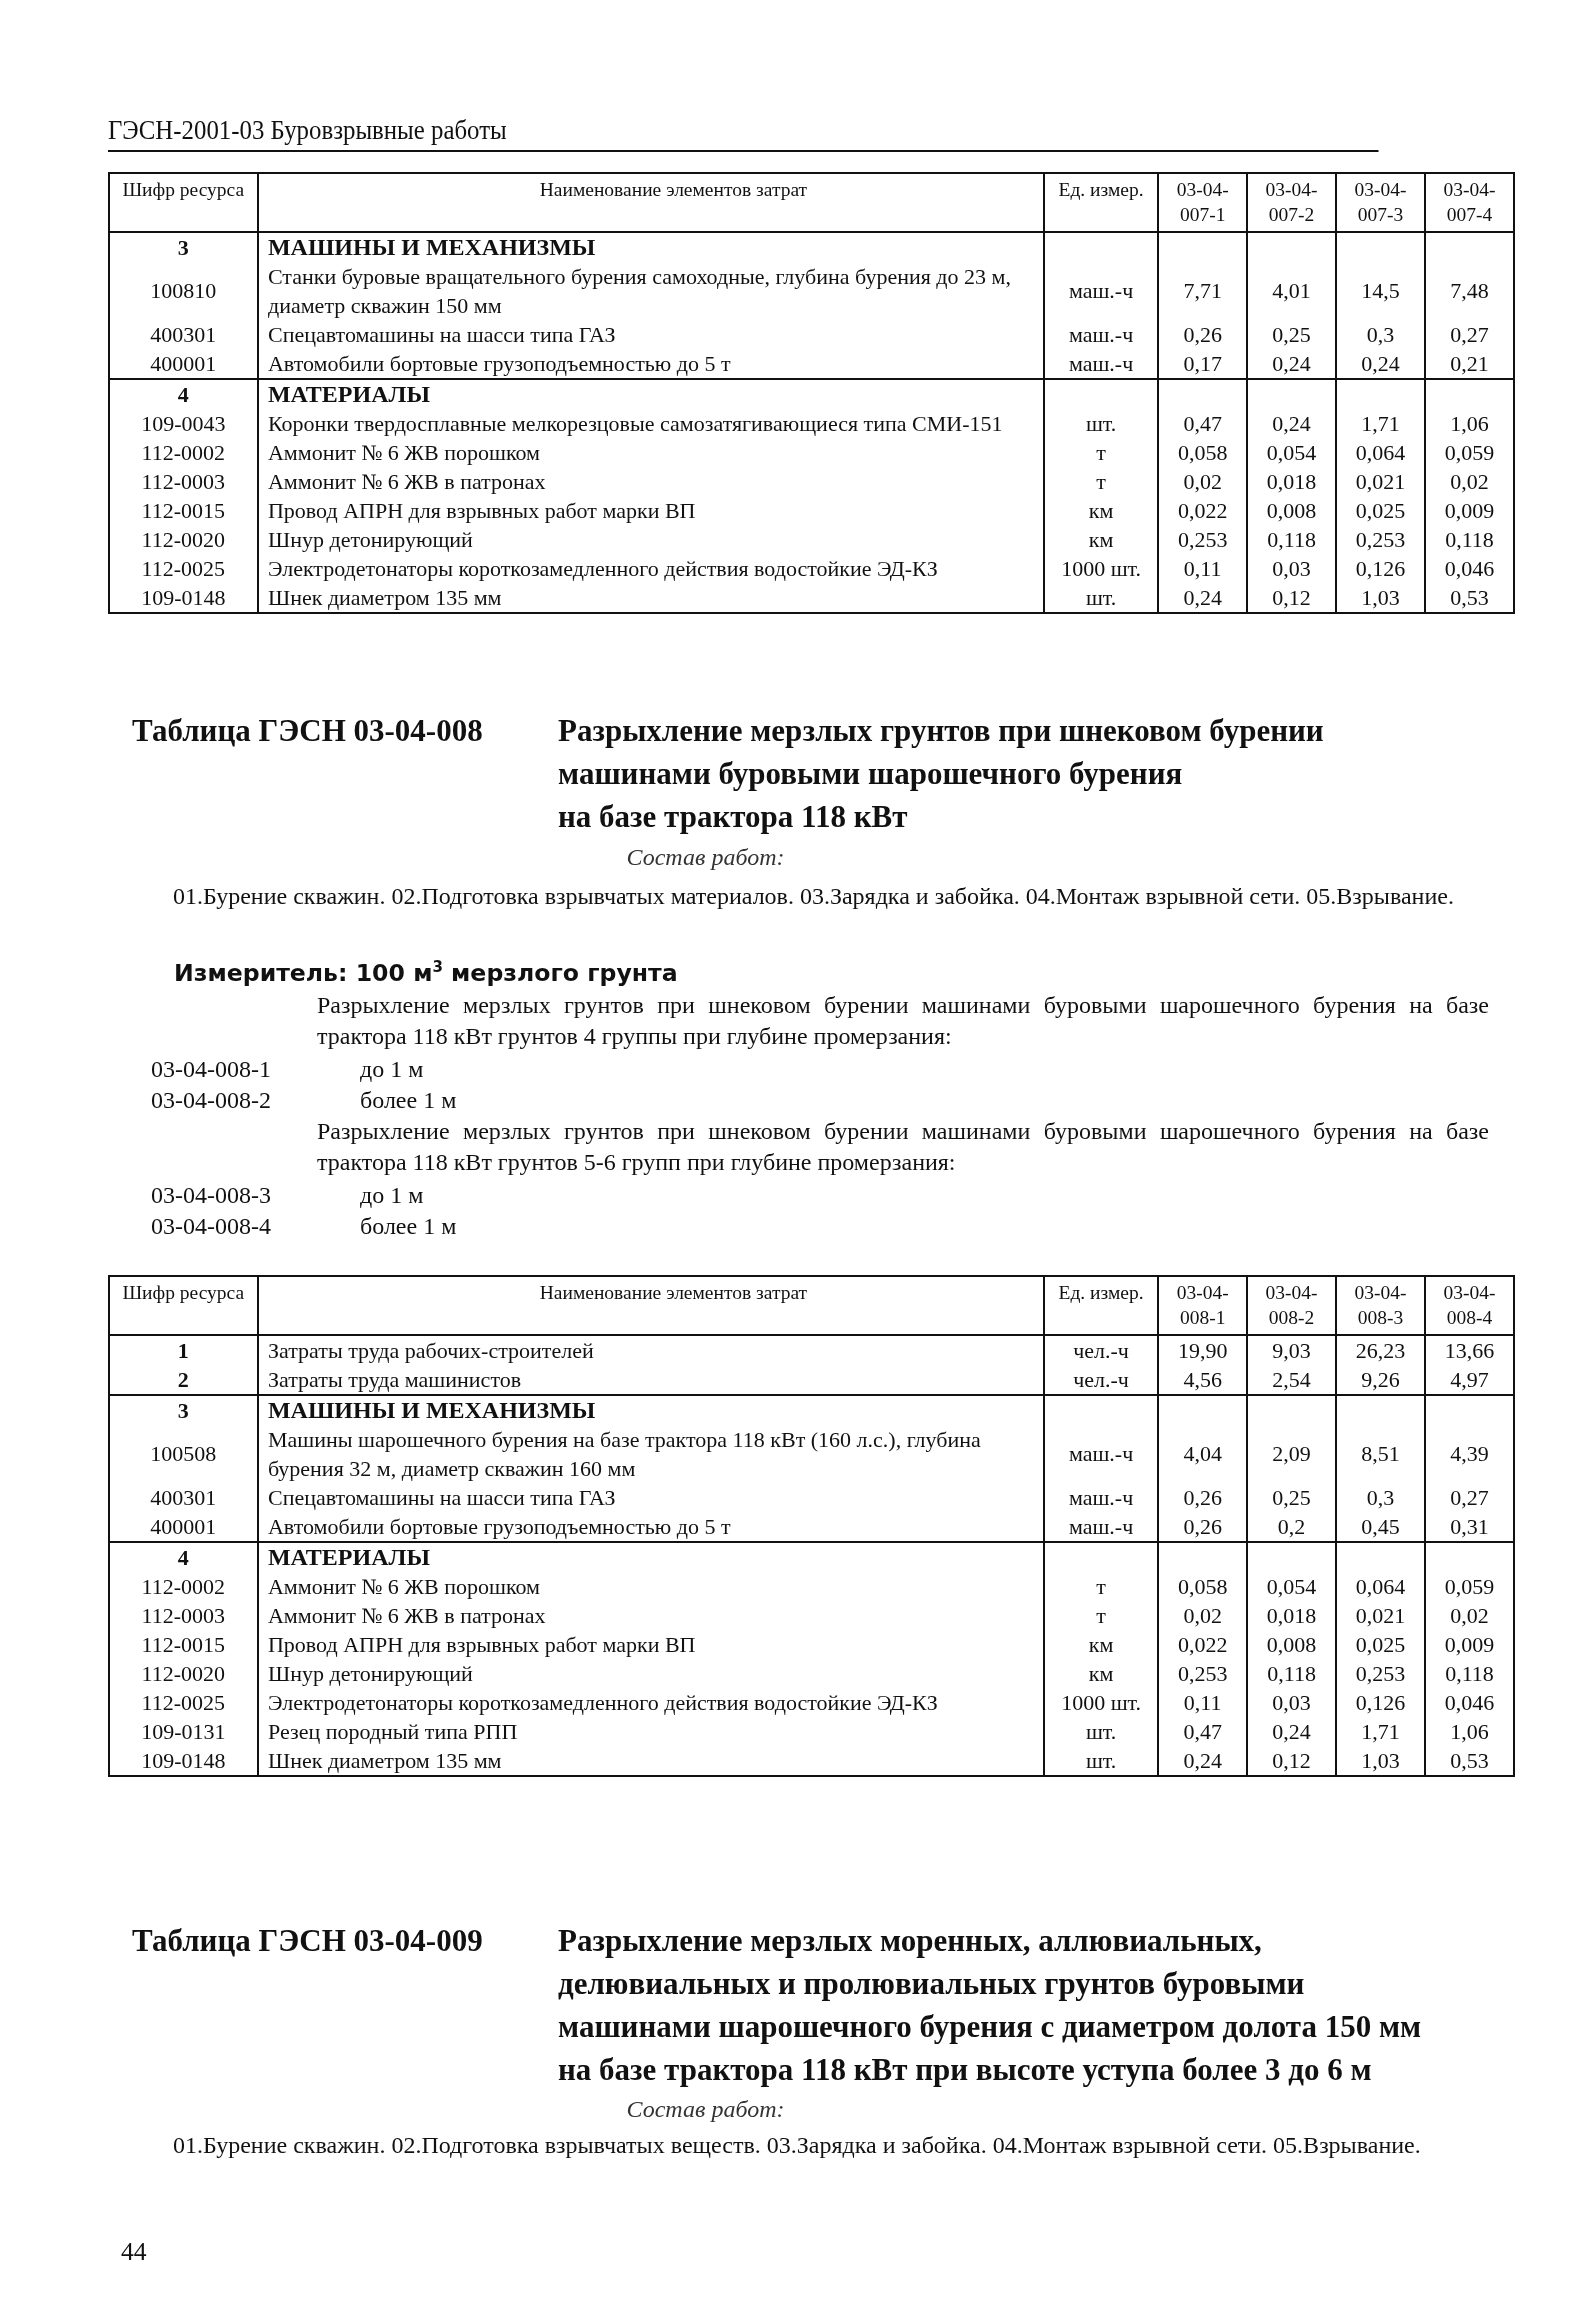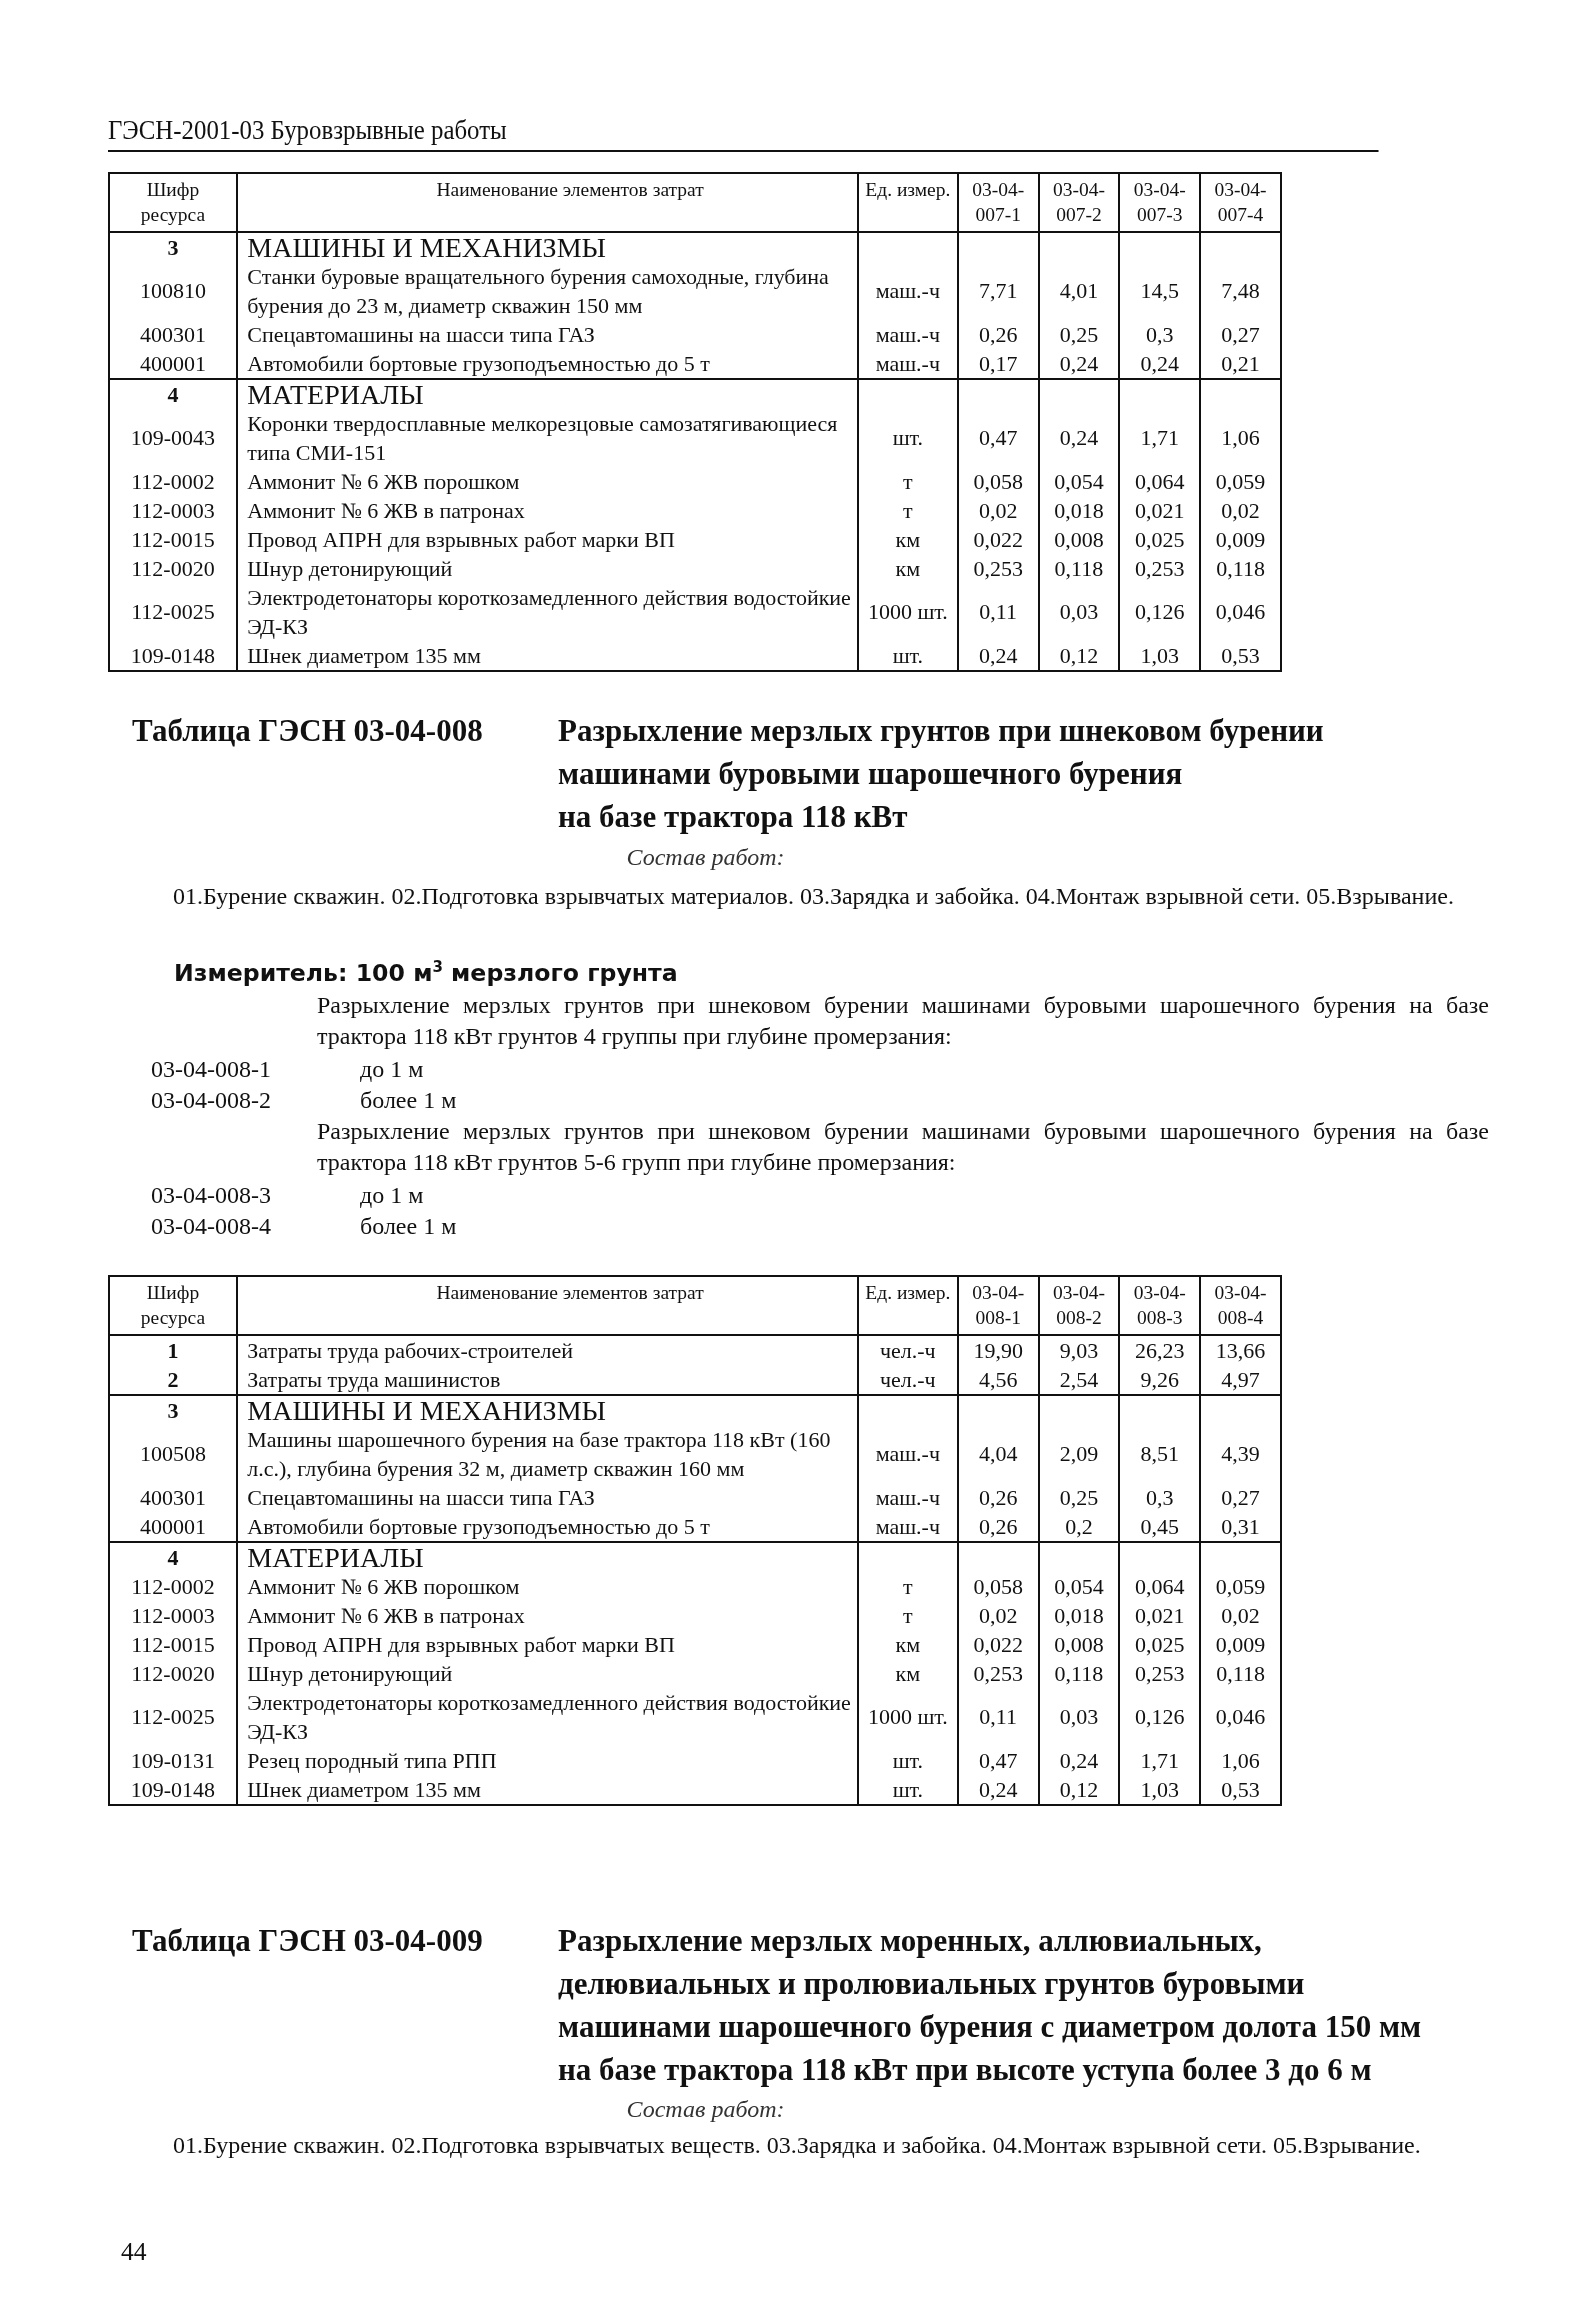--- a/index.html
+++ b/index.html
@@ -6,21 +6,21 @@
     body {
       width: 1591px; height: 2307px; position: relative; overflow: hidden;
       font-family: "Liberation Serif", "DejaVu Serif", serif; color: #111;
     }
     .page-header {
       position: absolute; left: 108px; top: 113px; width: 1381px;
       font-size: 27px; line-height: 34px; border-bottom: 2.7px solid #111;
       padding-bottom: 2.7px; transform: scaleX(0.92); transform-origin: left;
     }
     table.res {
-      position: absolute; left: 108px; width: 1174px;
+      position: absolute; left: 108px; width: 1407px;
       border-collapse: collapse; font-size: 22px; line-height: 29px;
     }
     table.res col.c-code { width: 147px; }
     table.res col.c-name { width: 778px; }
     table.res col.c-unit { width: 113px; }
     table.res col.c-v { width: 88px; }
     table.res th {
       font-weight: normal; font-size: 19.5px; line-height: 25px;
       border: 2px solid #111; vertical-align: top; padding: 2.7px 2.7px 4px;
     }
@@ -28,21 +28,21 @@
     table.res td {
       border-left: 2px solid #111; border-right: 2px solid #111;
       padding: 0 5.4px; vertical-align: middle;
     }
     table.res td.code { text-align: center; }
     table.res td.unit, table.res td.val { text-align: center; }
     table.res td.name { text-align: left; padding-left: 9.4px; }
     table.res tr.group-end td { border-bottom: 2px solid #111; }
     table.res tr.group-start td { border-top: 2px solid #111; }
     table.res td.bold { font-weight: bold; }
-    table.res td.sec { font-weight: normal; font-size: 28px; }
+    table.res td.sec { font-weight: bold; font-size: 24px; }
     .tbl-title {
       position: absolute; left: 132px; font-weight: bold; font-size: 31px; line-height: 43px;
     }
     .tbl-desc {
       position: absolute; left: 558px; font-weight: bold; font-size: 31px; line-height: 43px;
     }
     .work-label {
       position: absolute; left: 0; width: 1411px; text-align: center;
       font-style: italic; font-size: 24px; line-height: 31px; color: #333;
     }

